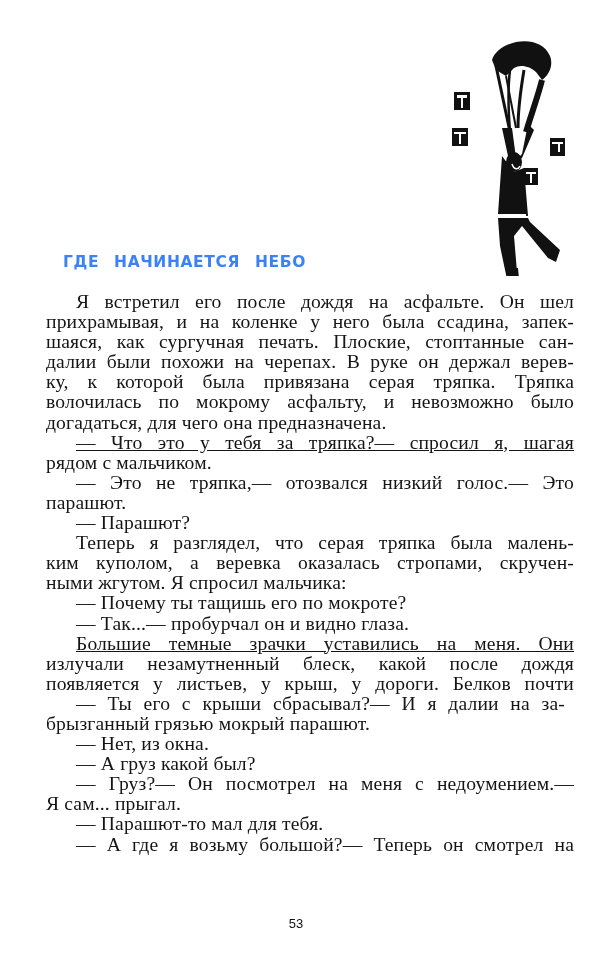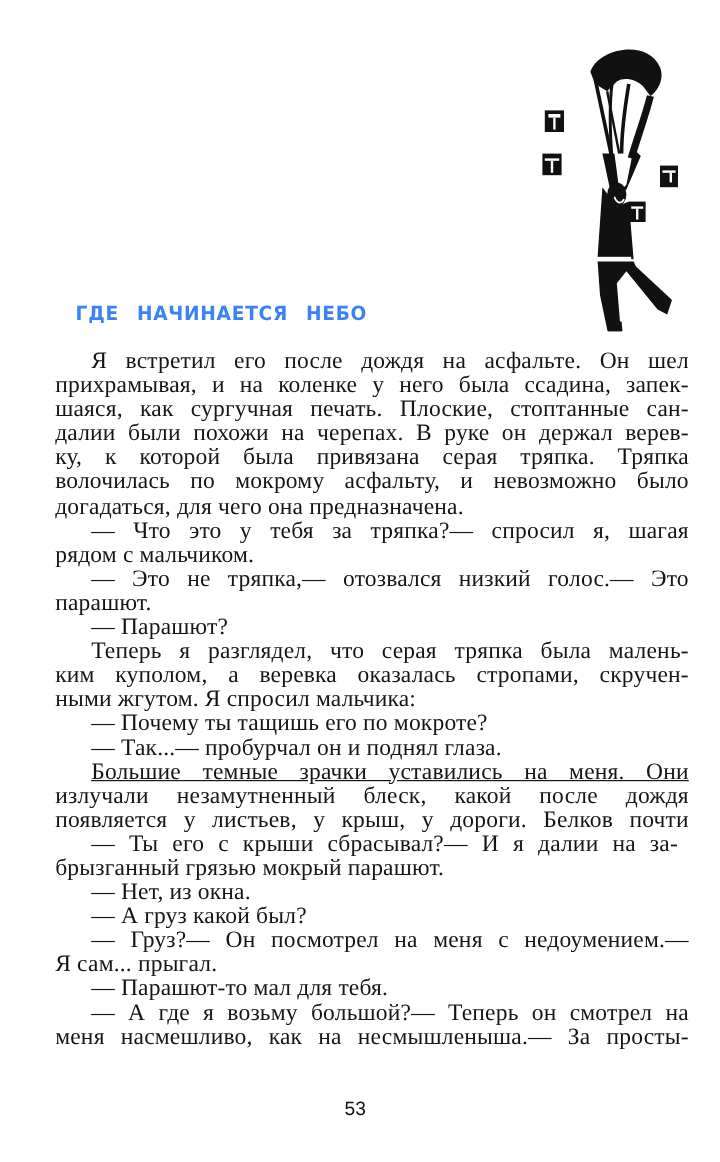--- a/index.html
+++ b/index.html
@@ -62,21 +62,21 @@
   }
   .line.indent { padding-left: 30px; }
   .line.last { text-align-last: left; }
   .page-number {
     position: absolute;
     left: 0;
     width: 592px;
     top: 916px;
     text-align: center;
     font-family: "Liberation Sans", sans-serif;
-    font-size: 16px;
+    font-size: 13px;
     color: #111;
   }
 </style>
 </head>
 <body>
 
 <div class="page">
 
   <div class="illustration">
     <svg width="130" height="240" viewBox="0 0 130 240" xmlns="http://www.w3.org/2000/svg">
@@ -127,39 +127,38 @@
   <div class="title">ГДЕ НАЧИНАЕТСЯ НЕБО</div>
 
   <div class="body-text" id="body-text">
       <span class="line indent" style="word-spacing: 10.3008px; text-align: left; text-align-last: left;">Я встретил его после дождя на асфальте. Он шел</span>
       <span class="line" style="word-spacing: 7.50195px; text-align: left; text-align-last: left;">прихрамывая, и на коленке у него была ссадина, запек-</span>
       <span class="line" style="word-spacing: 9.33333px; text-align: left; text-align-last: left;">шаяся, как сургучная печать. Плоские, стоптанные сан-</span>
       <span class="line" style="word-spacing: 5.28125px; text-align: center; text-align-last: left;">далии были похожи на черепах. В руке он держал верев-</span>
       <span class="line" style="word-spacing: 14.0179px; text-align: left; text-align-last: left;">ку, к которой была привязана серая тряпка. Тряпка</span>
       <span class="line" style="word-spacing: 11.8646px; text-align: left; text-align-last: left;">волочилась по мокрому асфальту, и невозможно было</span>
       <span class="line last">догадаться, для чего она предназначена.</span>
-      <span class="line indent" style="word-spacing: 10.2517px; text-align: center; text-align-last: left;">— Что это у тебя за тряпка?— спросил я, шагая</span>
+      <span class="line indent" style="word-spacing: 10.2517px; text-align: center; text-align-last: left; text-decoration: underline;">— Что это у тебя за тряпка?— спросил я, шагая</span>
       <span class="line last">рядом с мальчиком.</span>
       <span class="line indent" style="word-spacing: 9.31027px; text-align: left; text-align-last: left;">— Это не тряпка,— отозвался низкий голос.— Это</span>
       <span class="line last">парашют.</span>
       <span class="line indent last">— Парашют?</span>
       <span class="line indent" style="word-spacing: 9.68973px; text-align: left; text-align-last: left;">Теперь я разглядел, что серая тряпка была малень-</span>
       <span class="line" style="word-spacing: 12.1979px; text-align: left; text-align-last: left;">ким куполом, а веревка оказалась стропами, скручен-</span>
       <span class="line last">ными жгутом. Я спросил мальчика:</span>
       <span class="line indent last">— Почему ты тащишь его по мокроте?</span>
-      <span class="line indent last">— Так...— пробурчал он и поднял глаза.</span>
+      <span class="line indent last">— Так...— пробурчал он и видно глаза.</span>
       <span class="line indent" style="word-spacing: 12.8906px; text-align: right; text-align-last: left; text-decoration: underline;">Большие темные зрачки уставились на меня. Они</span>
       <span class="line" style="word-spacing: 18.2437px; text-align: left; text-align-last: left;">излучали незамутненный блеск, какой после дождя</span>
       <span class="line" style="word-spacing: 8.64648px; text-align: left; text-align-last: left;">появляется у листьев, у крыш, у дороги. Белков почти</span>
       <span class="line indent" style="word-spacing: 6.66094px; text-align: left; text-align-last: left;">— Ты его с крыши сбрасывал?— И я далии на за-</span>
       <span class="line last">брызганный грязью мокрый парашют.</span>
       <span class="line indent last">— Нет, из окна.</span>
       <span class="line indent last">— А груз какой был?</span>
       <span class="line indent" style="word-spacing: 7.8817px; text-align: right; text-align-last: left;">— Груз?— Он посмотрел на меня с недоумением.—</span>
       <span class="line last">Я сам... прыгал.</span>
       <span class="line indent last">— Парашют-то мал для тебя.</span>
       <span class="line indent" style="word-spacing: 5.96701px; text-align: left; text-align-last: left;">— А где я возьму большой?— Теперь он смотрел на</span>
-      <span class="line" style="word-spacing: 8.40885px; text-align: left; text-align-last: left;">меня насмешливо, как на несмышленыша.— За просты-</span>
     </div>
 
   <div class="page-number">53</div>
 
 </div>
 
 </body></html>

